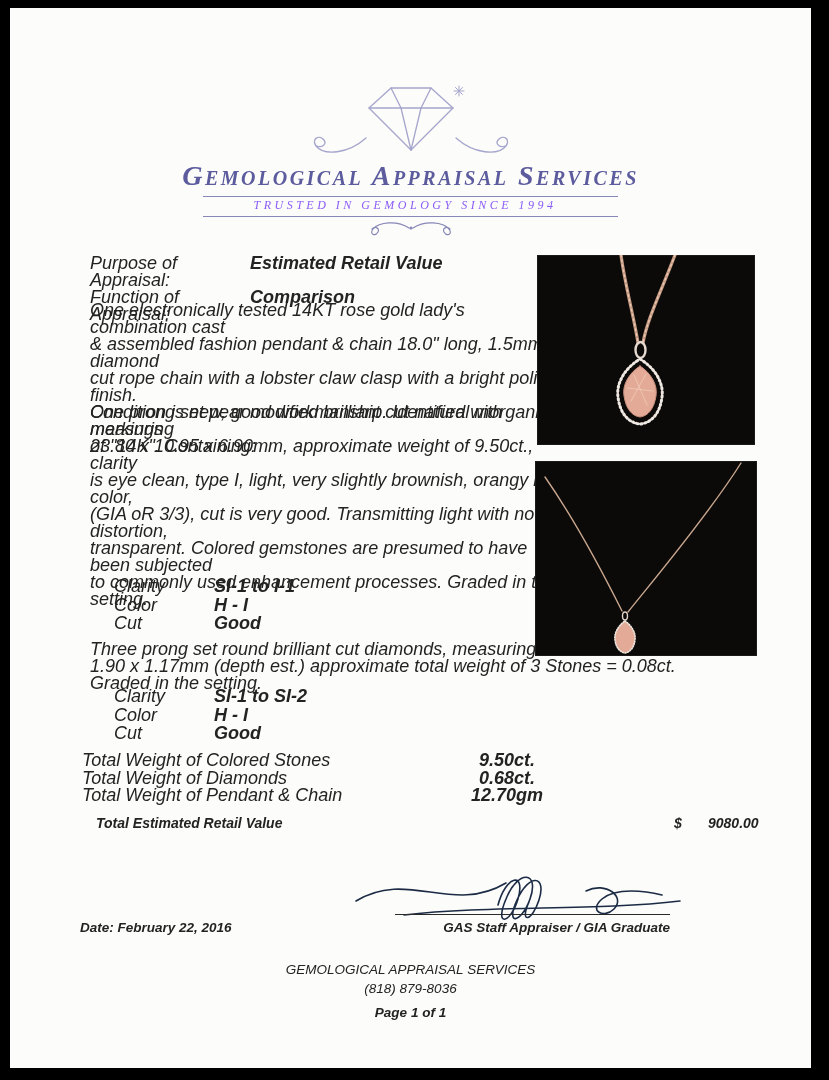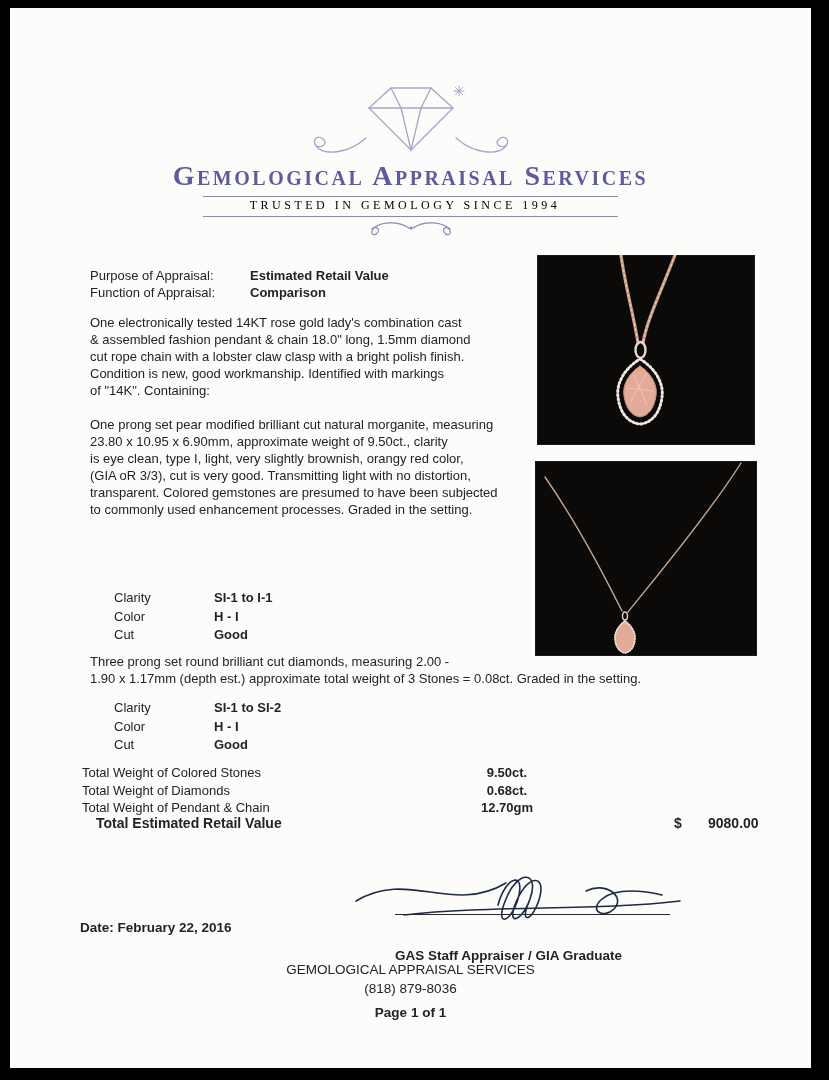--- a/index.html
+++ b/index.html
@@ -1,30 +1,30 @@
 <!DOCTYPE html>
 <html><head>
 <meta charset="utf-8">
 <style>
   html,body{margin:0;padding:0;width:829px;height:1080px;overflow:hidden;background:#000;}
   body{font-family:"Liberation Sans", sans-serif;color:#232323;}
-  .page{position:absolute;left:10px;top:8px;width:801px;height:1060px;background:#fcfcfa;}
+  .page{position:absolute;left:10px;top:8px;width:801px;height:1060px;background:#fcfcfa;font-style:italic;}
   
   .logo-wrap{position:absolute;top:74px;left:0;width:801px;text-align:center;}
   .org-name{position:absolute;top:152px;left:0;width:801px;text-align:center;
     font-family:"Liberation Serif", serif;font-variant:small-caps;font-weight:600;
     font-size:28px;letter-spacing:2.5px;color:#5b5b9e;margin:0;}
   .rule{position:absolute;left:193px;width:415px;height:0;border-top:1.5px solid #8787b8;}
   .rule-top{top:188px;}
   .rule-bottom{top:208px;}
   .tagline{position:absolute;top:190px;left:0;width:790px;text-align:center;
-    font-family:"Liberation Serif", serif;font-size:12px;letter-spacing:3.5px;color:#000000;}
+    font-family:"Liberation Serif", serif;font-size:12px;letter-spacing:3.5px;color:#8b5cf6;}
   .ornament{position:absolute;top:212px;left:355px;}
   
-  .txt{font-size:13px;line-height:17px;margin-top:12px;}
+  .txt{font-size:18px;line-height:17px;}
   .pre{white-space:pre-line;}
   .kv-block{position:absolute;left:80px;top:247px;}
   .kv-row{display:flex;}
   .kv-label{width:160px;}
   .bold{font-weight:bold;}
   .para{position:absolute;left:80px;}
   .p1{top:294px;width:470px;}
   .p2{top:396px;width:480px;}
   .p3{top:510px;width:470px;}
   .p4{top:633px;width:610px;}
@@ -41,21 +41,21 @@
   .retail-label{position:absolute;left:70px;font-weight:bold;font-size:14px;}
   .retail-currency{position:absolute;left:648px;font-weight:bold;font-size:14px;}
   .retail-value{position:absolute;left:682px;font-weight:bold;font-size:14px;}
   
   .photo{position:absolute;background:#0b0a09;box-shadow:0 0 0 1px #1a1a1a inset;}
   .photo1{left:527px;top:247px;width:218px;height:190px;}
   .photo2{left:525px;top:453px;width:222px;height:195px;}
   
   .signature{position:absolute;left:338px;top:845px;}
   .sig-rule{position:absolute;left:385px;top:906px;width:275px;border-top:1.5px solid #2a2a2a;}
-  .signer-title{position:absolute;left:385px;top:912px;width:275px;text-align:left;font-weight:bold;font-size:13.5px;margin-top:28px;}
+  .signer-title{position:absolute;left:385px;top:912px;width:275px;text-align:right;font-weight:bold;font-size:13.5px;}
   .date-line{position:absolute;left:70px;top:912px;font-weight:bold;font-size:13.5px;}
   
   .footer{position:absolute;left:0;top:952px;width:801px;text-align:center;font-size:13.5px;line-height:19px;}
   .footer .page-num{font-weight:bold;margin-top:5px;}
 </style>
 </head>
 <body>
 
 <div class="page">
 

